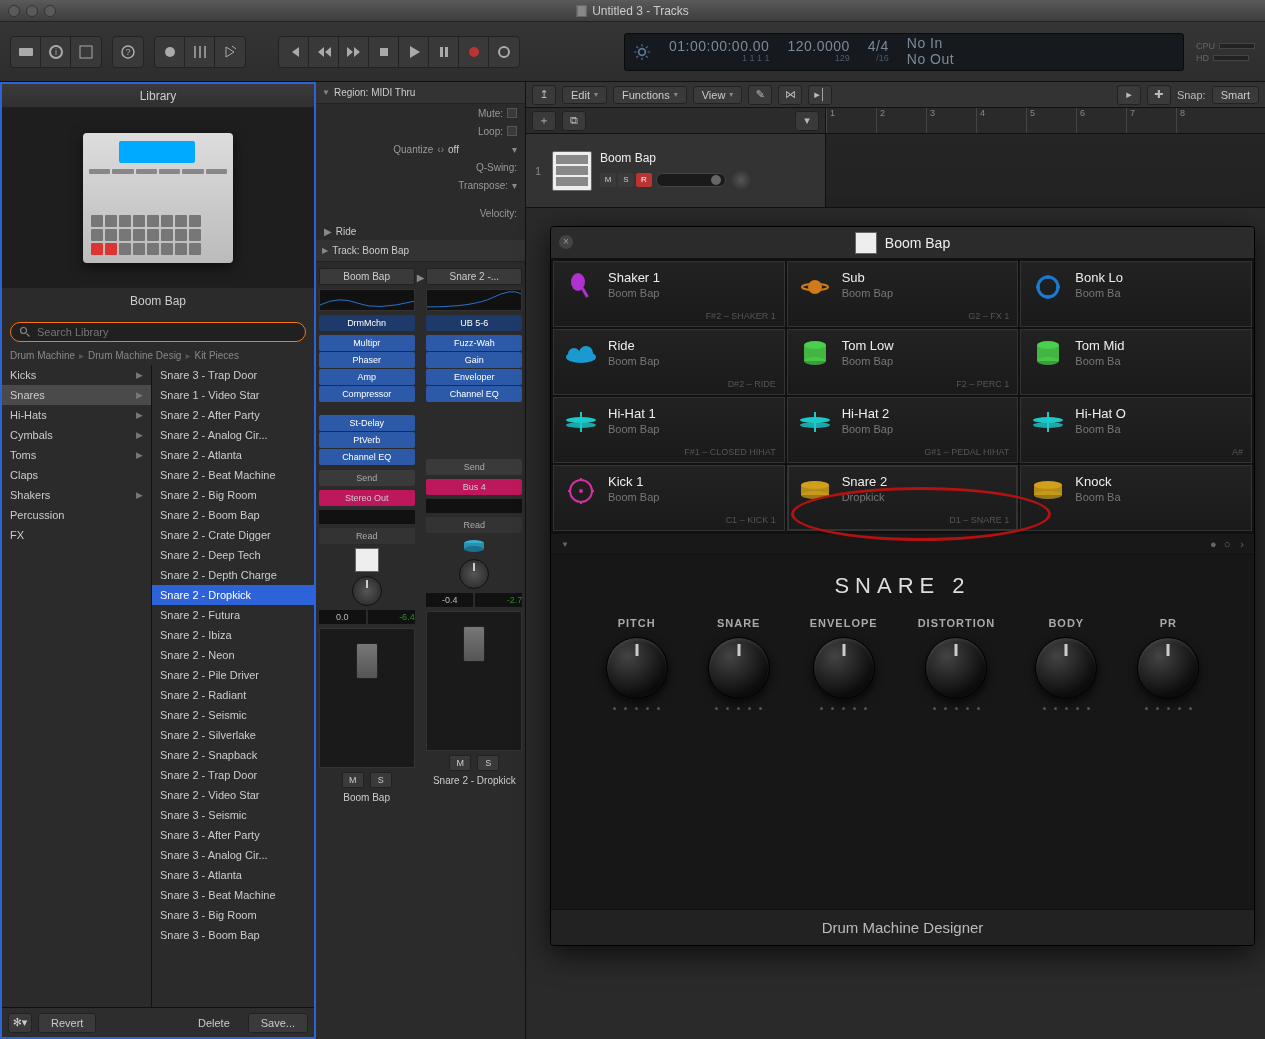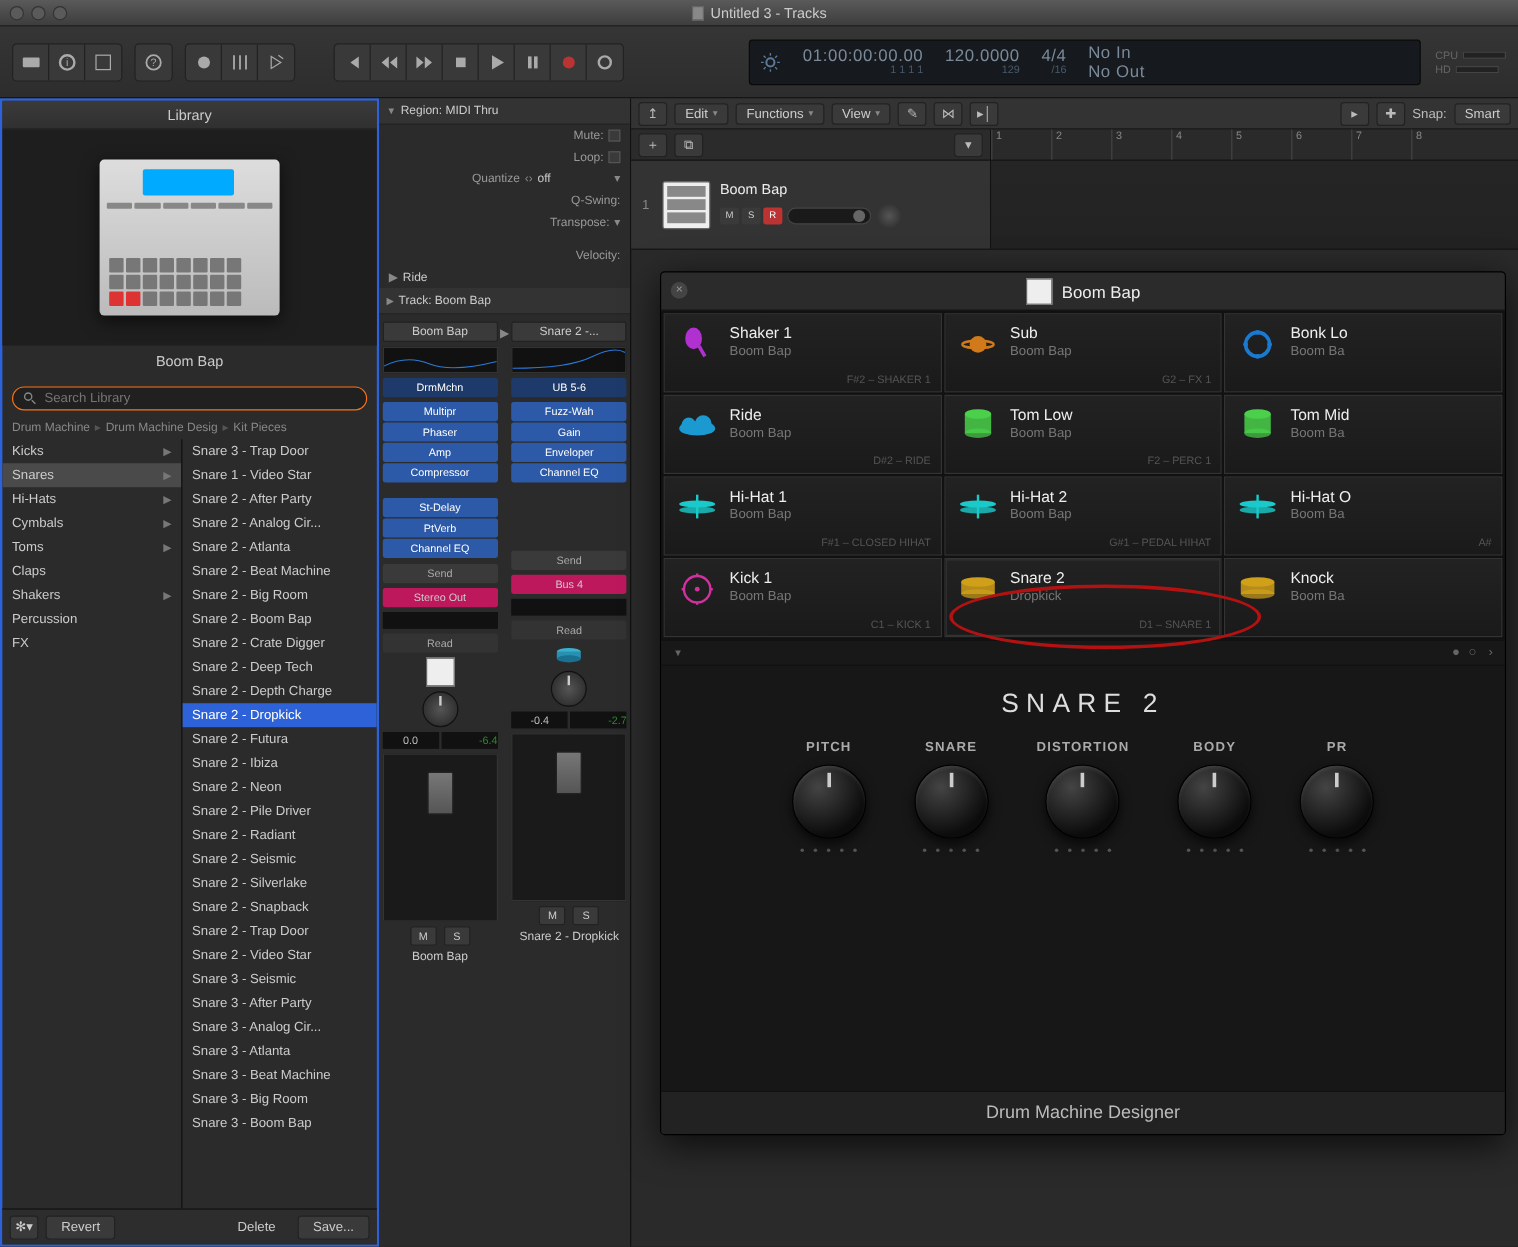--- a/index.html
+++ b/index.html
@@ -808,20 +808,31 @@
           <div class="bigknob"></div>
           <div class="kdots">
             <span></span>
             <span></span>
             <span></span>
             <span></span>
             <span></span>
           </div>
         </div>
         <div class="kcol">
+          <div class="klabel">ENVELOPE</div>
+          <div class="bigknob"></div>
+          <div class="kdots">
+            <span></span>
+            <span></span>
+            <span></span>
+            <span></span>
+            <span></span>
+          </div>
+        </div>
+        <div class="kcol">
           <div class="klabel">DISTORTION</div>
           <div class="bigknob"></div>
           <div class="kdots">
             <span></span>
             <span></span>
             <span></span>
             <span></span>
             <span></span>
           </div>
         </div>

